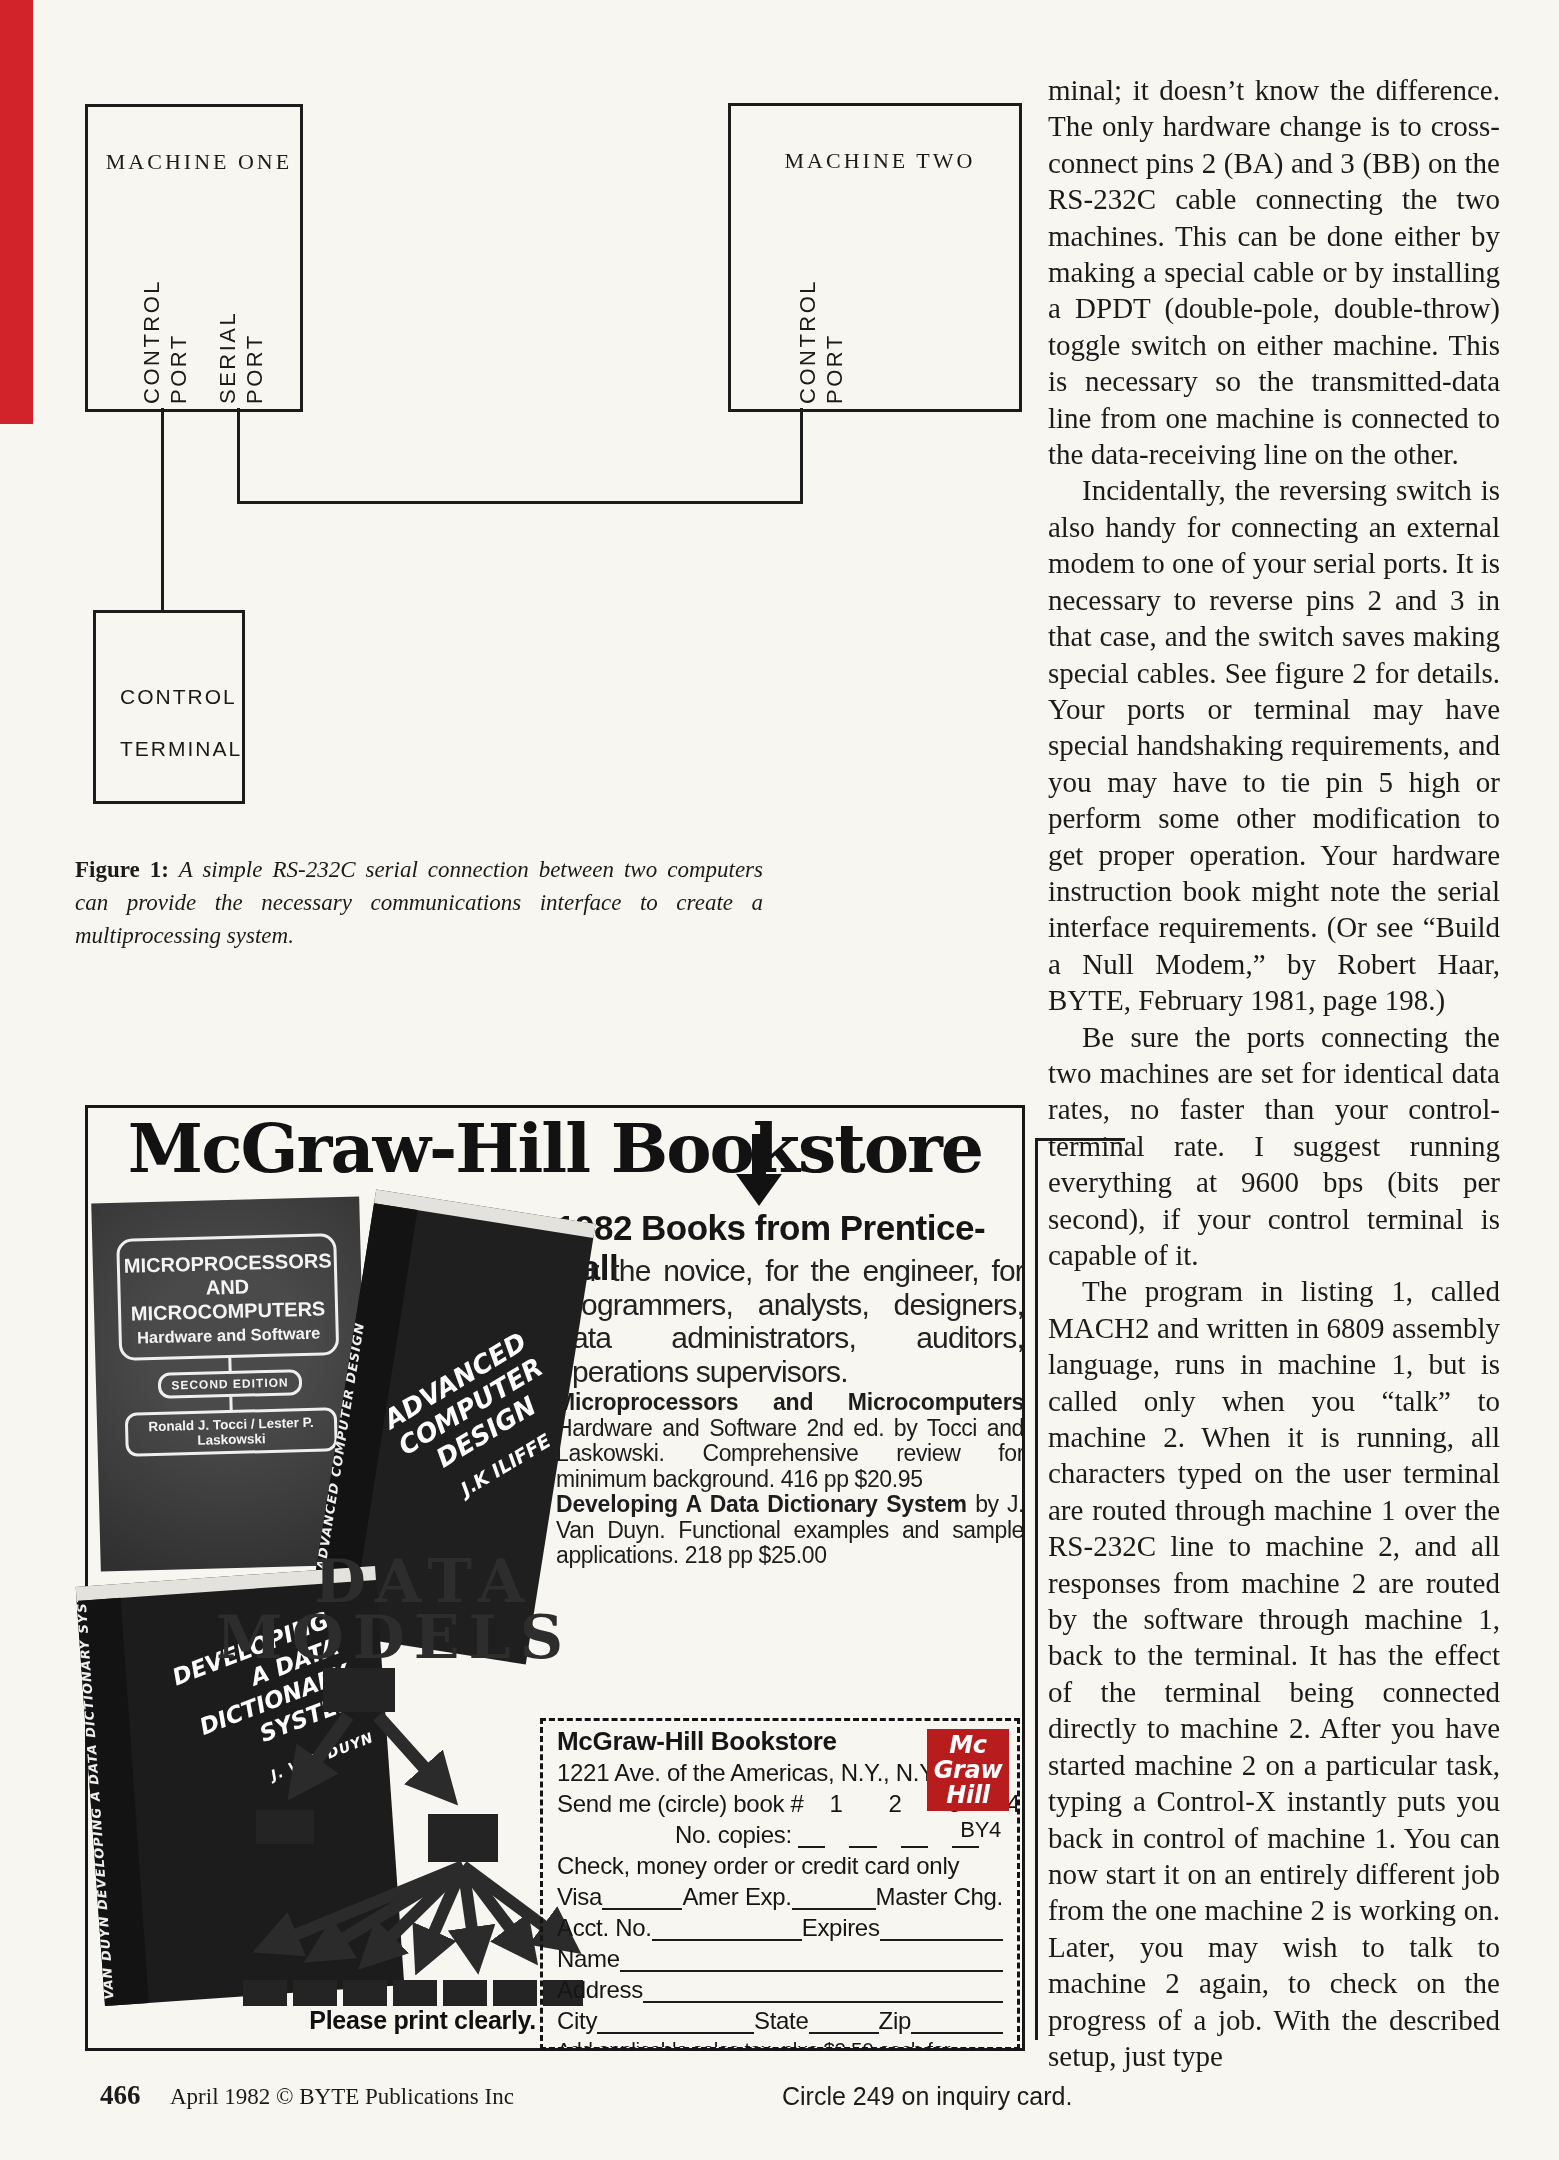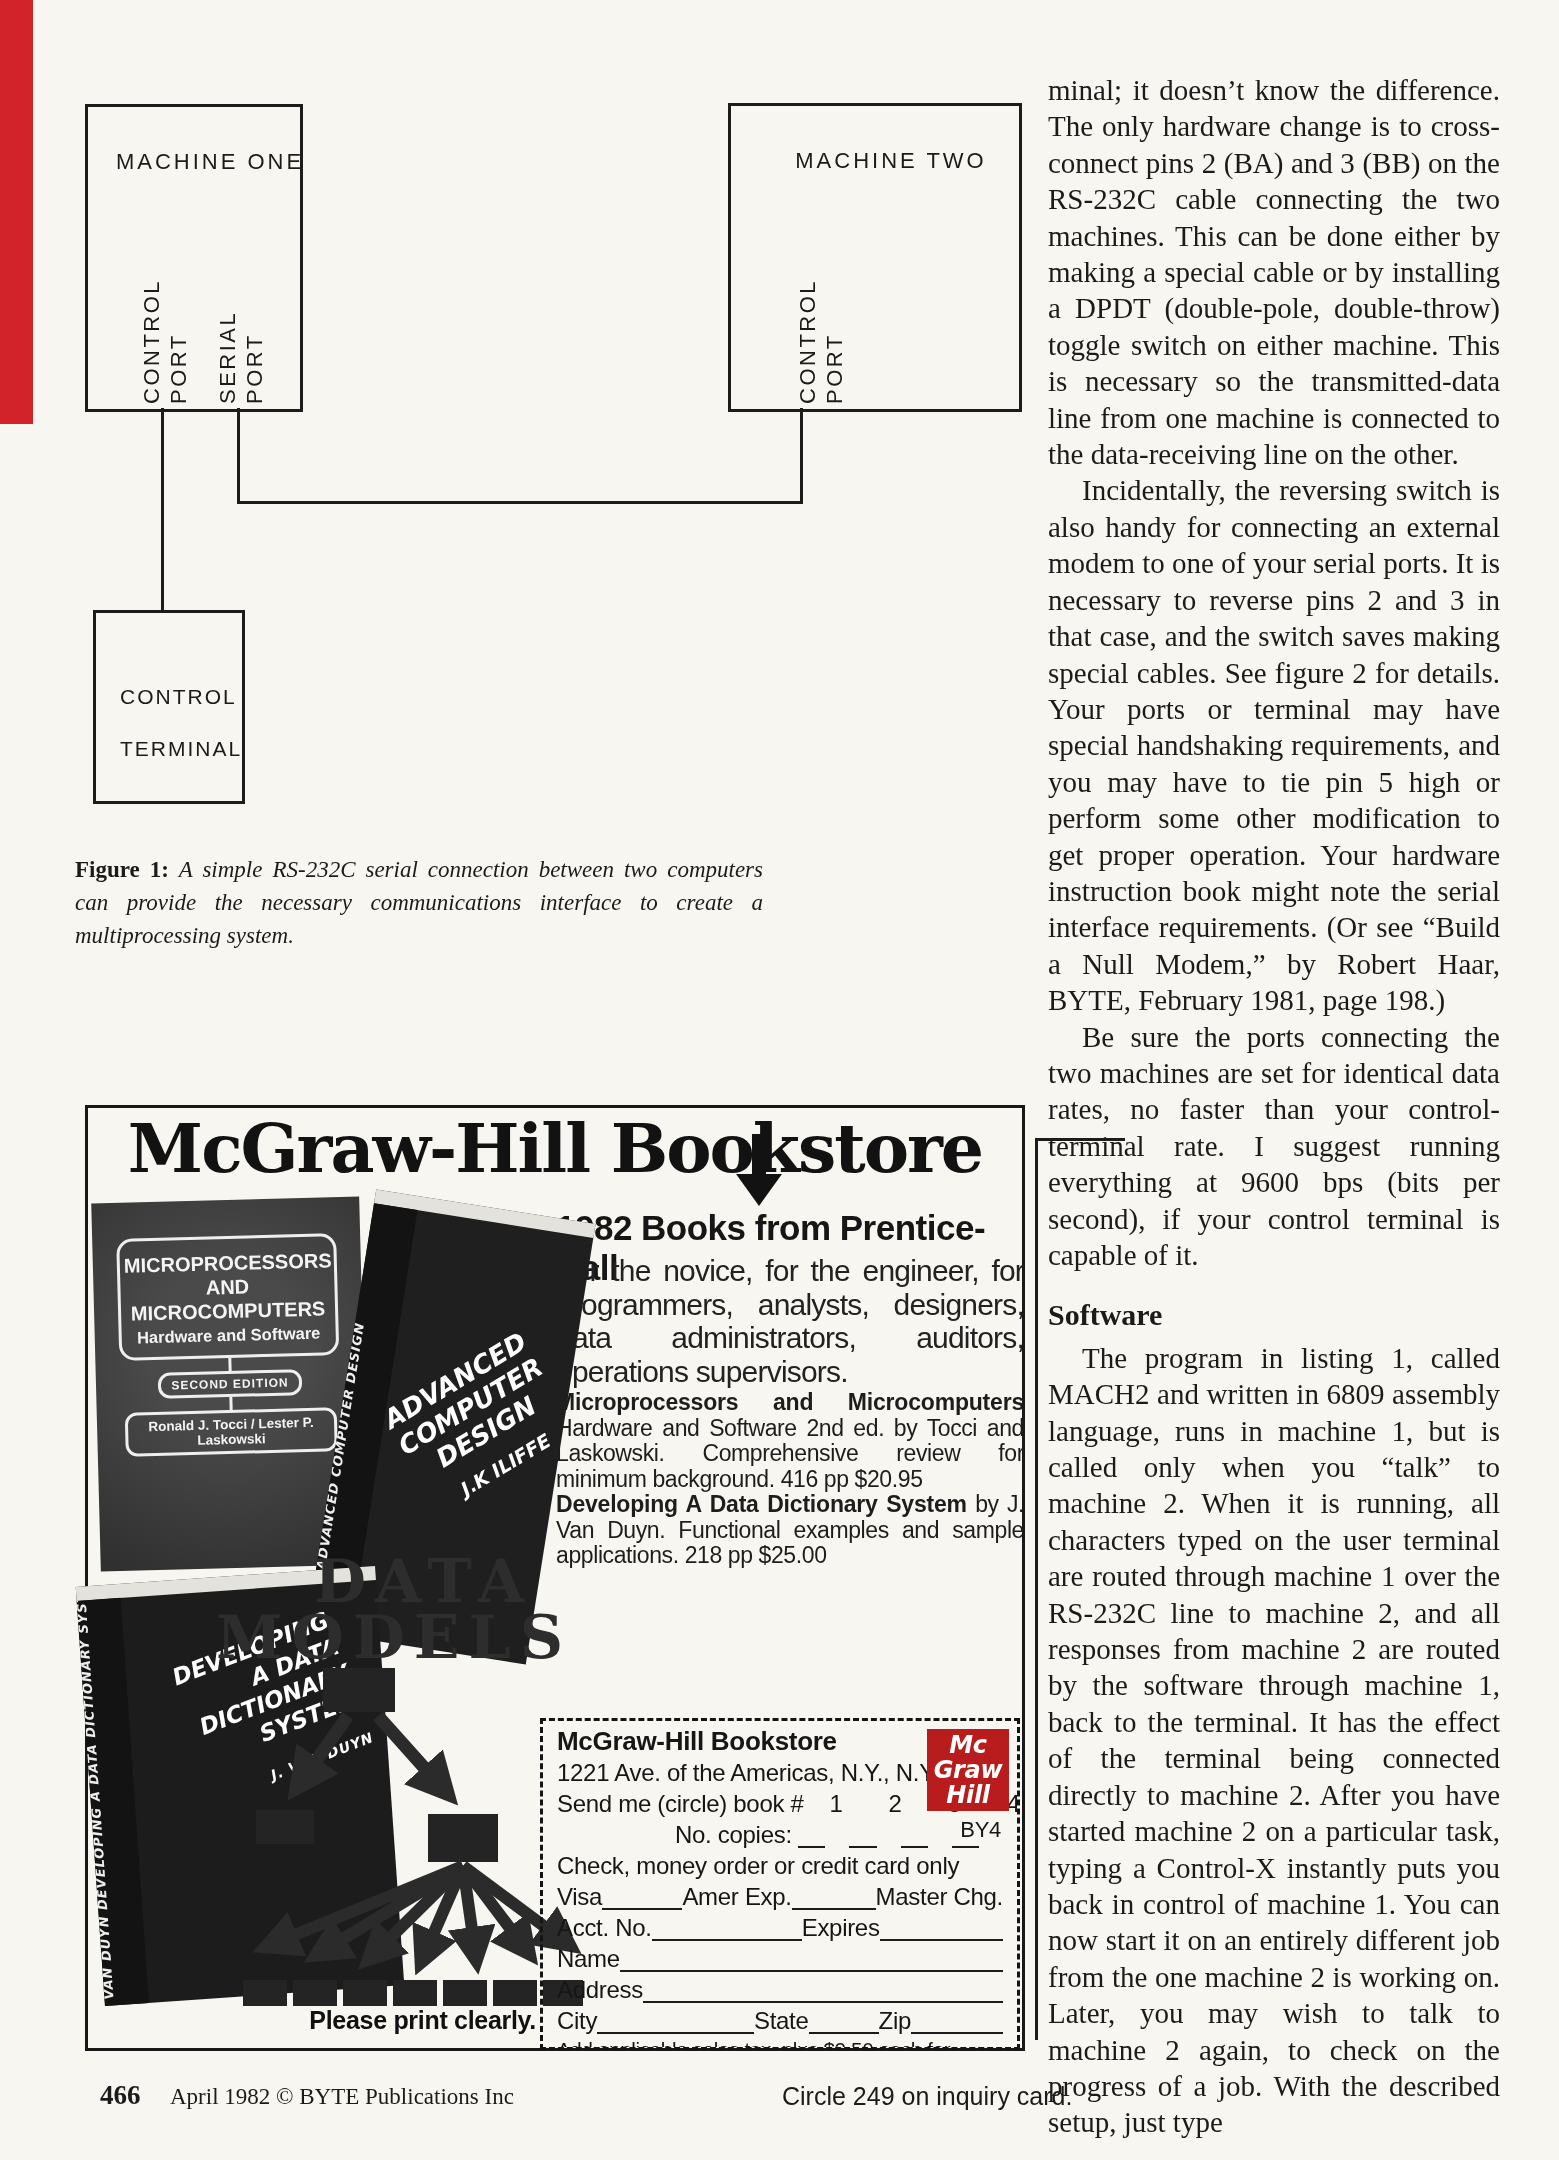--- a/index.html
+++ b/index.html
@@ -11,22 +11,22 @@
   .abs{position:absolute;}
   
   .red-strip{left:0;top:0;width:33px;height:424px;background:#d2232a;}
   .col-rule-v{left:1035px;top:1138px;width:3px;height:902px;background:#1c1c1c;}
   .col-rule-h{left:1035px;top:1138px;width:90px;height:3px;background:#1c1c1c;}
   
   .dbox{border:3px solid #1c1c1c;background:transparent;}
   #m1{left:85px;top:104px;width:212px;height:302px;}
   #m2{left:728px;top:103px;width:288px;height:303px;}
   #term{left:93px;top:610px;width:146px;height:188px;}
-  .machine-label{position:absolute;top:42px;left:16px;width:100%;text-align:center;
-    font-family:Liberation Sans, sans-serif;font-size:22px;letter-spacing:3px;}
+  .machine-label{position:absolute;top:42px;left:5px;width:100%;text-align:center;
+    font-family:Liberation Serif, serif;font-size:22px;letter-spacing:3px;}
   .vlabel{position:absolute;transform-origin:0 0;transform:rotate(-90deg);
     font-family:"Liberation Sans",sans-serif;font-size:22px;letter-spacing:2.5px;line-height:27px;white-space:nowrap;}
   .vlabel span{display:block;}
   .term-label{padding:58px 0 0 24px;font-family:"Liberation Sans",sans-serif;
     font-size:21px;letter-spacing:2px;line-height:52px;}
   .term-label span{display:block;}
   .dline{position:absolute;background:#1c1c1c;}
   .caption{left:75px;top:830px;width:688px;font-size:23px;line-height:33px;text-align:justify;}
   .caption .capb{font-weight:bold;}
   .caption .capi{font-style:italic;}
@@ -149,21 +149,20 @@
   </div>
 
   <p class="abs caption"><span class="capb">Figure 1:</span>
     <span class="capi">A simple RS-232C serial connection between two computers can provide the necessary communications interface to create a multiprocessing system.</span></p>
 </div>
 
 <div class="abs article">
   <p class="first">minal; it doesn’t know the difference. The only hardware change is to cross-connect pins 2 (BA) and 3 (BB) on the RS-232C cable connecting the two machines. This can be done either by making a special cable or by installing a DPDT (double-pole, double-throw) toggle switch on either machine. This is necessary so the transmitted-data line from one machine is connected to the data-receiving line on the other.</p>
   <p>Incidentally, the reversing switch is also handy for connecting an external modem to one of your serial ports. It is necessary to reverse pins 2 and 3 in that case, and the switch saves making special cables. See figure 2 for details. Your ports or terminal may have special handshaking requirements, and you may have to tie pin 5 high or perform some other modification to get proper operation. Your hardware instruction book might note the serial interface requirements. (Or see “Build a Null Modem,” by Robert Haar, BYTE, February 1981, page 198.)</p>
   <p>Be sure the ports connecting the two machines are set for identical data rates, no faster than your control-terminal rate. I suggest running everything at 9600 bps (bits per second), if your control terminal is capable of it.</p>
-  <h3>Software</h3>
   <p>The program in listing 1, called MACH2 and written in 6809 assembly language, runs in machine 1, but is called only when you “talk” to machine 2. When it is running, all characters typed on the user terminal are routed through machine 1 over the RS-232C line to machine 2, and all responses from machine 2 are routed by the software through machine 1, back to the terminal. It has the effect of the terminal being connected directly to machine 2. After you have started machine 2 on a particular task, typing a Control-X instantly puts you back in control of machine 1. You can now start it on an entirely different job from the one machine 2 is working on. Later, you may wish to talk to machine 2 again, to check on the progress of a job. With the described setup, just type</p>
 </div>
 
 <div class="abs" id="ad">
   <div class="ad-headline">McGraw-Hill Bookstore</div>
   <div class="arrow-stem"></div>
   <div class="arrow-head"></div>
 
   <div class="ad-subhead">1982 Books from Prentice-Hall</div>
   <div class="ad-intro">For the novice, for the engineer, for programmers, analysts, designers, data administrators, auditors, operations supervisors.</div>

